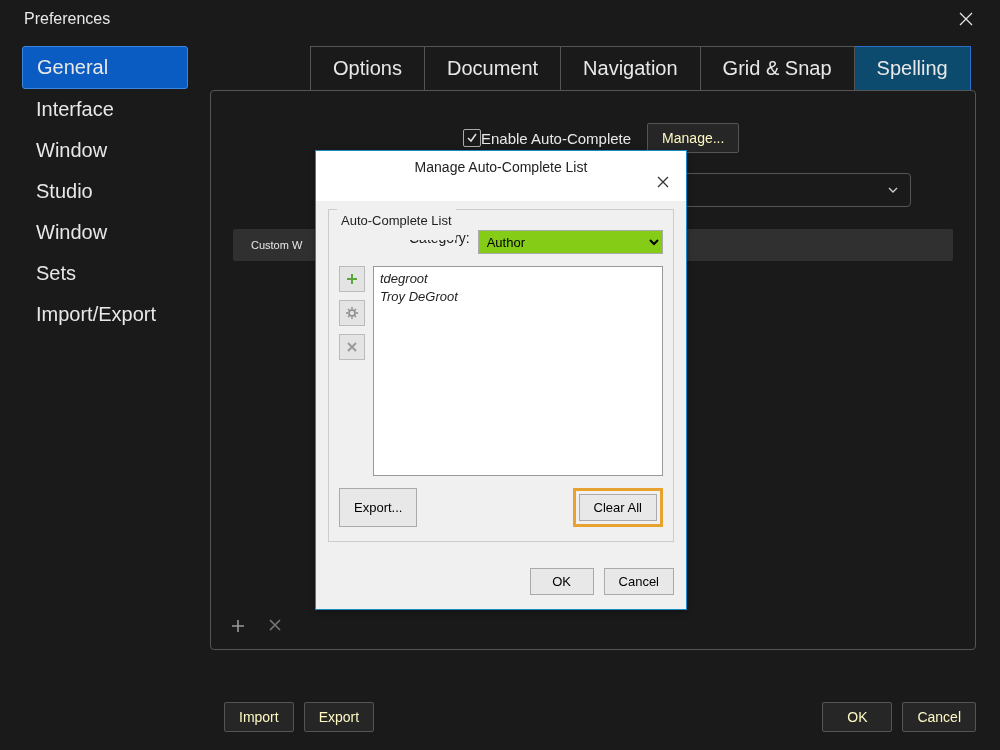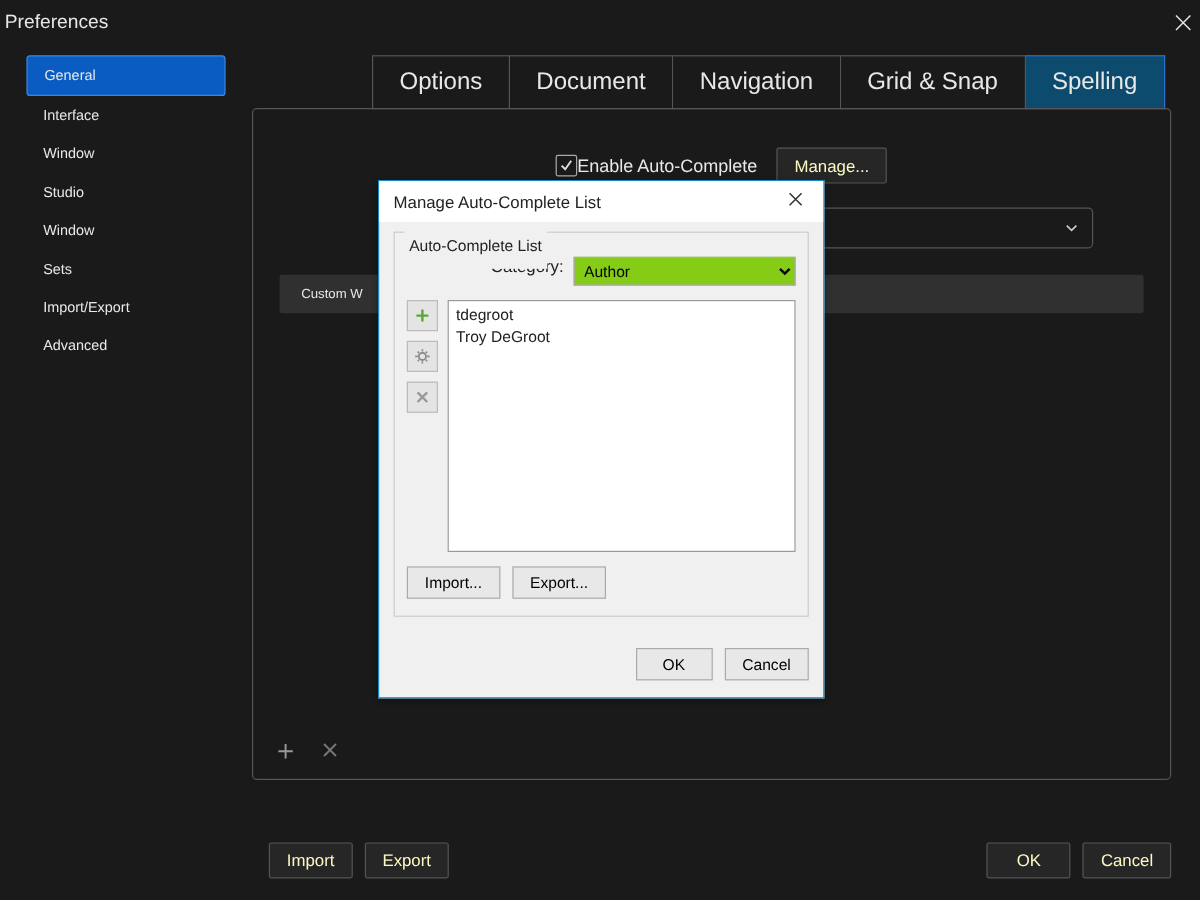--- a/index.html
+++ b/index.html
@@ -10,41 +10,41 @@
   font-family: "Segoe UI", Arial, sans-serif;
   font-size: 14px;
   color: #e8e8e8;
   overflow: hidden;
   position: relative;
 }
 .titlebar {
   height: 38px;
   display: flex;
   align-items: center;
-  padding: 0 4px;
+  padding: 0 24px;
   background: #1a1a1a;
 }
 .titlebar .title { font-size: 16px; color: #e8e8e8; }
 .titlebar .close {
   margin-left: auto;
   width: 20px; height: 20px;
   display: flex; align-items: center; justify-content: center;
   cursor: pointer;
 }
 .main {
   display: flex;
   padding: 8px 0 0 0;
 }
 .sidebar {
   width: 210px;
   padding: 0 22px;
 }
 .sidebar .item {
   padding: 9px 14px;
-  font-size: 12px;
+  font-size: 20px;
   border-radius: 3px;
   cursor: pointer;
 }
 .sidebar .item.active {
   background: #0a5cc2;
   border: 1px solid #3b87e0;
 }
 .content {
   flex: 1;
   padding-right: 24px;
@@ -138,20 +138,21 @@
   border: 1px solid #1a8ac6;
   color: #222;
   box-shadow: 0 2px 6px rgba(0,0,0,.3);
 }
 .modal .mtitle {
   display: flex;
   align-items: center;
   padding: 8px 12px;
   background: #fff;
   font-size: 14px;
+  flex-direction: column;
 }
 .modal .mtitle .mclose {
   margin-left: auto;
   width: 18px; height: 18px;
   cursor: pointer;
 }
 .modal .mbody { padding: 8px 12px 12px 12px; }
 .groupbox {
   border: 1px solid #ccc;
   padding: 10px 10px 14px 10px;
@@ -184,21 +185,21 @@
 }
 .listbox {
   flex:1;
   height: 210px;
   background: #fff;
   border: 1px solid #999;
   padding: 3px 6px;
   font-size: 13px;
   line-height: 1.35;
 }
-.listbox div { cursor: pointer; }
+.listbox div { cursor: pointer; font-style: italic; }
 .btnrow { display:flex; gap:10px; margin-top: 12px; }
 .lbtn {
   background: #e8e8e8;
   border: 1px solid #aaa;
   padding: 5px 14px;
   font-size: 13px;
   cursor: pointer;
 }
 .highlight-box {
   border: 3px solid #e8a22f;
@@ -229,21 +230,20 @@
 
 <div class="main">
   <div class="sidebar">
     <div class="item active">General</div>
     <div class="item">Interface</div>
     <div class="item">Window</div>
     <div class="item">Studio</div>
     <div class="item">Window</div>
     <div class="item">Sets</div>
     <div class="item">Import/Export</div>
-    <div class="item">Advanced</div>
   </div>
 
   <div class="content">
     <div class="tabrow">
       <div class="tab">Options</div>
       <div class="tab">Document</div>
       <div class="tab">Navigation</div>
       <div class="tab">Grid &amp; Snap</div>
       <div class="tab active">Spelling</div>
     </div>
@@ -332,22 +332,24 @@
                 <path d="M2 2 L10 10 M10 2 L2 10" stroke="#999" stroke-width="2"></path>
               </svg>
           </div>
         </div>
         <div class="listbox">
           <div>tdegroot</div>
           <div>Troy DeGroot</div>
         </div>
       </div>
       <div class="btnrow">
-        <button class="lbtn">Import...</button>
         <button class="lbtn">Export...</button>
+        <div class="highlight-box">
+          <button class="lbtn">Clear All</button>
+        </div>
       </div>
     </div>
   </div>
   <div class="mbuttons">
     <button class="lbtn">OK</button>
     <button class="lbtn">Cancel</button>
   </div>
 </div>
 
 </body></html>

